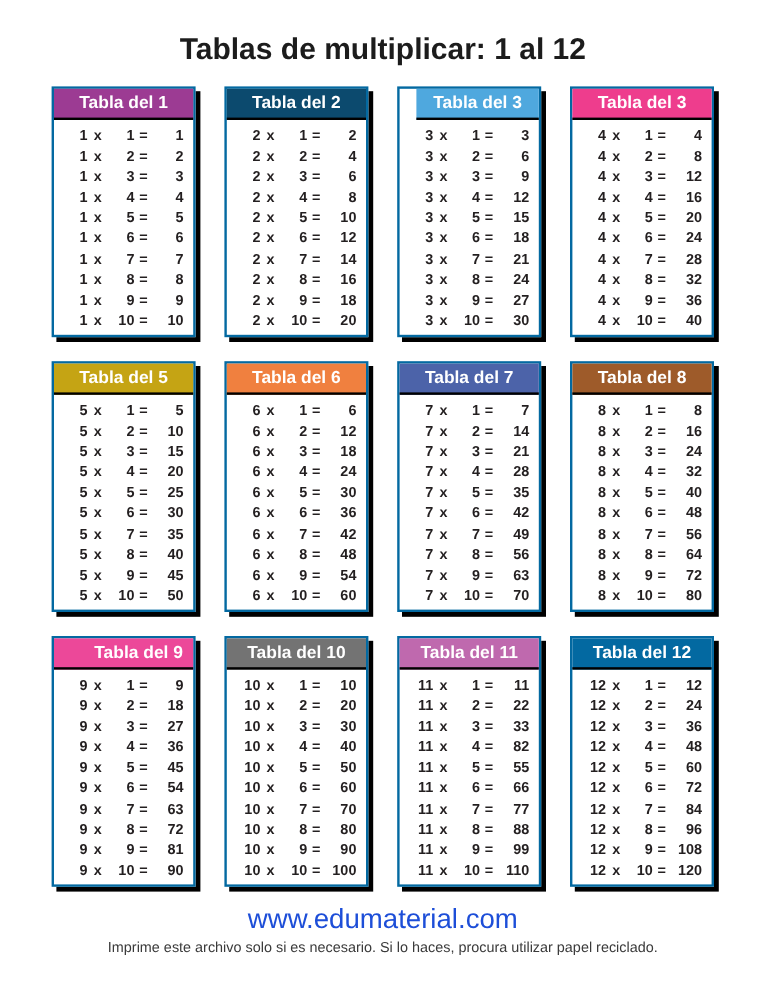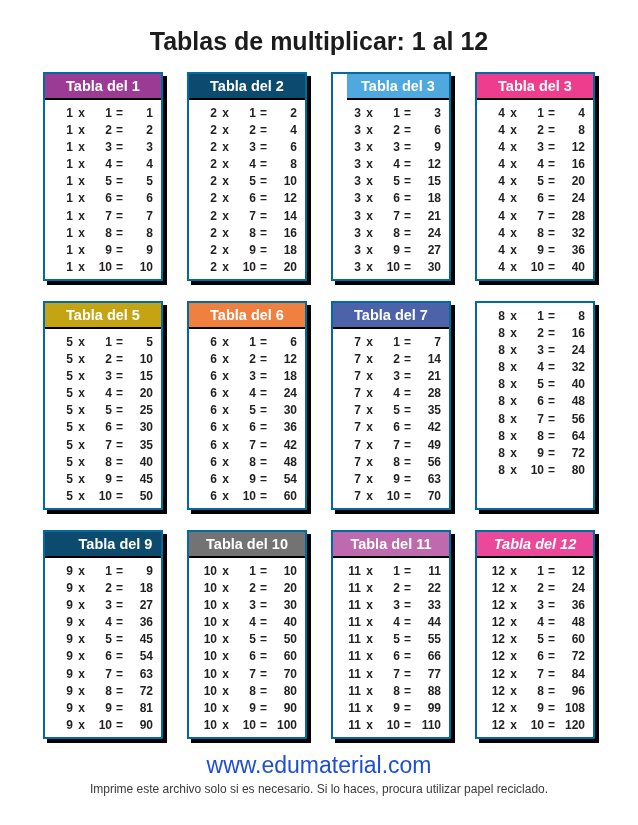--- a/index.html
+++ b/index.html
@@ -609,20 +609,21 @@
           <div class="mrow">
             <span class="a">7</span>
             <span class="op">x</span>
             <span class="b">10</span>
             <span class="eq">=</span>
             <span class="r">70</span>
           </div>
         </div>
       </div>
       <div class="card">
+        <div class="card-header" style="background: rgb(158, 91, 42);">Tabla del 8</div>
         <div class="card-body">
           <div class="mrow">
             <span class="a">8</span>
             <span class="op">x</span>
             <span class="b">1</span>
             <span class="eq">=</span>
             <span class="r">8</span>
           </div>
           <div class="mrow">
             <span class="a">8</span>
@@ -683,21 +684,21 @@
           <div class="mrow">
             <span class="a">8</span>
             <span class="op">x</span>
             <span class="b">10</span>
             <span class="eq">=</span>
             <span class="r">80</span>
           </div>
         </div>
       </div>
       <div class="card">
-        <div class="card-header" style="background: #0c4a6e; padding-left: 25px;">Tabla del 9</div>
+        <div class="card-header" style="background: #ec4899; padding-left: 25px;">Tabla del 9</div>
         <div class="card-body">
           <div class="mrow">
             <span class="a">9</span>
             <span class="op">x</span>
             <span class="b">1</span>
             <span class="eq">=</span>
             <span class="r">9</span>
           </div>
           <div class="mrow">
             <span class="a">9</span>
@@ -861,21 +862,21 @@
             <span class="op">x</span>
             <span class="b">3</span>
             <span class="eq">=</span>
             <span class="r">33</span>
           </div>
           <div class="mrow">
             <span class="a">11</span>
             <span class="op">x</span>
             <span class="b">4</span>
             <span class="eq">=</span>
-            <span class="r">44</span>
+            <span class="r">82</span>
           </div>
           <div class="mrow">
             <span class="a">11</span>
             <span class="op">x</span>
             <span class="b">5</span>
             <span class="eq">=</span>
             <span class="r">55</span>
           </div>
           <div class="mrow">
             <span class="a">11</span>
@@ -908,21 +909,21 @@
           <div class="mrow">
             <span class="a">11</span>
             <span class="op">x</span>
             <span class="b">10</span>
             <span class="eq">=</span>
             <span class="r">110</span>
           </div>
         </div>
       </div>
       <div class="card">
-        <div class="card-header" style="background: #ec4899; font-style: italic;">Tabla del 12</div>
+        <div class="card-header" style="background: #0369a1;">Tabla del 12</div>
         <div class="card-body">
           <div class="mrow">
             <span class="a">12</span>
             <span class="op">x</span>
             <span class="b">1</span>
             <span class="eq">=</span>
             <span class="r">12</span>
           </div>
           <div class="mrow">
             <span class="a">12</span>

